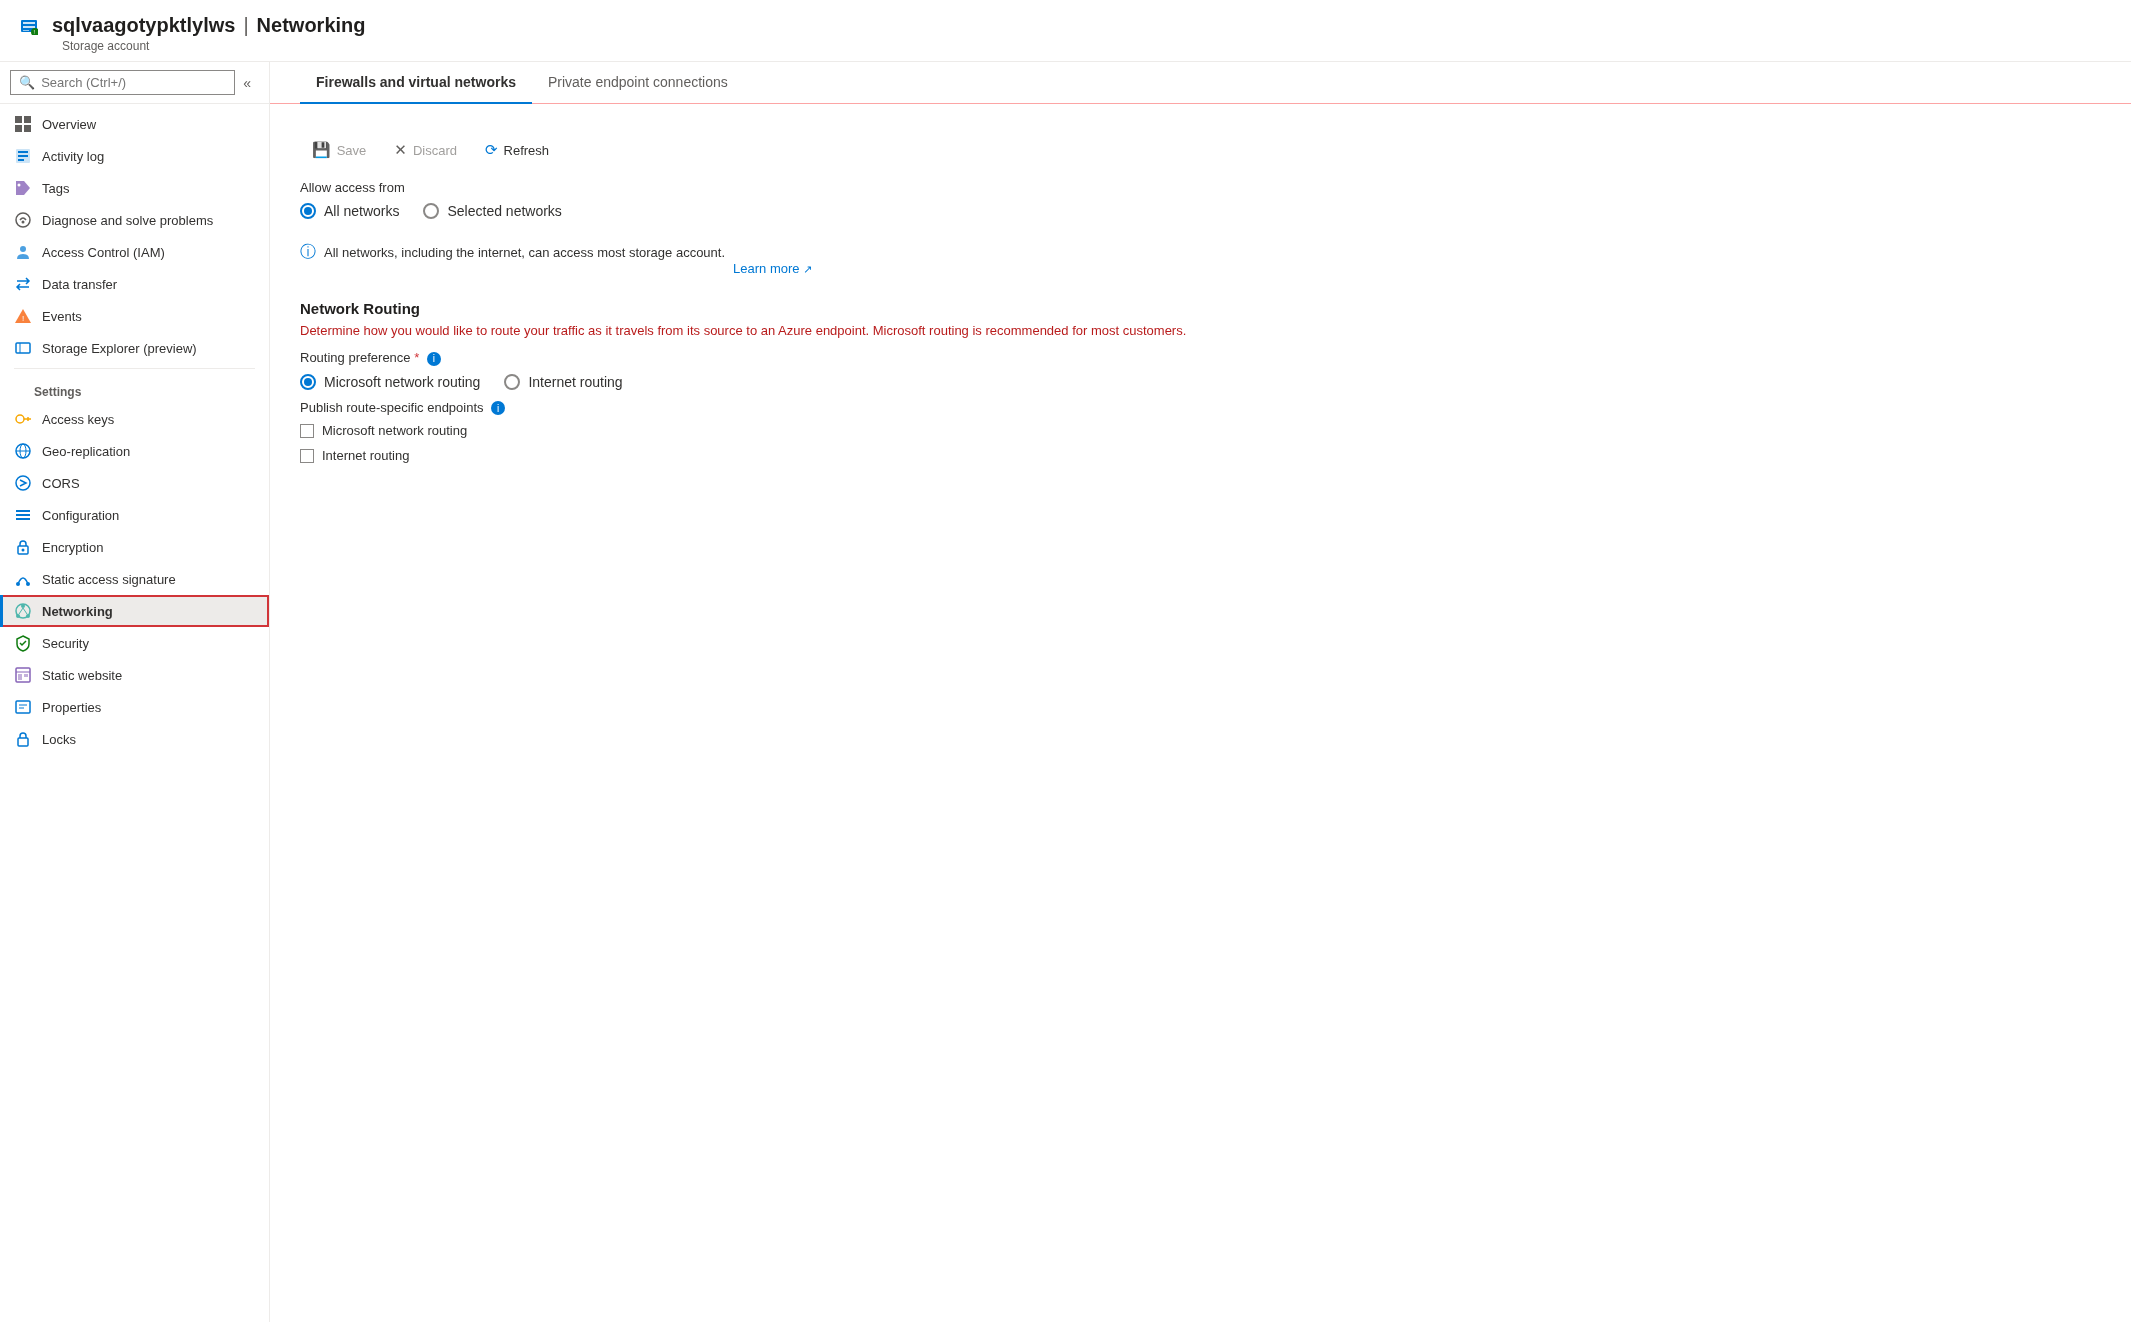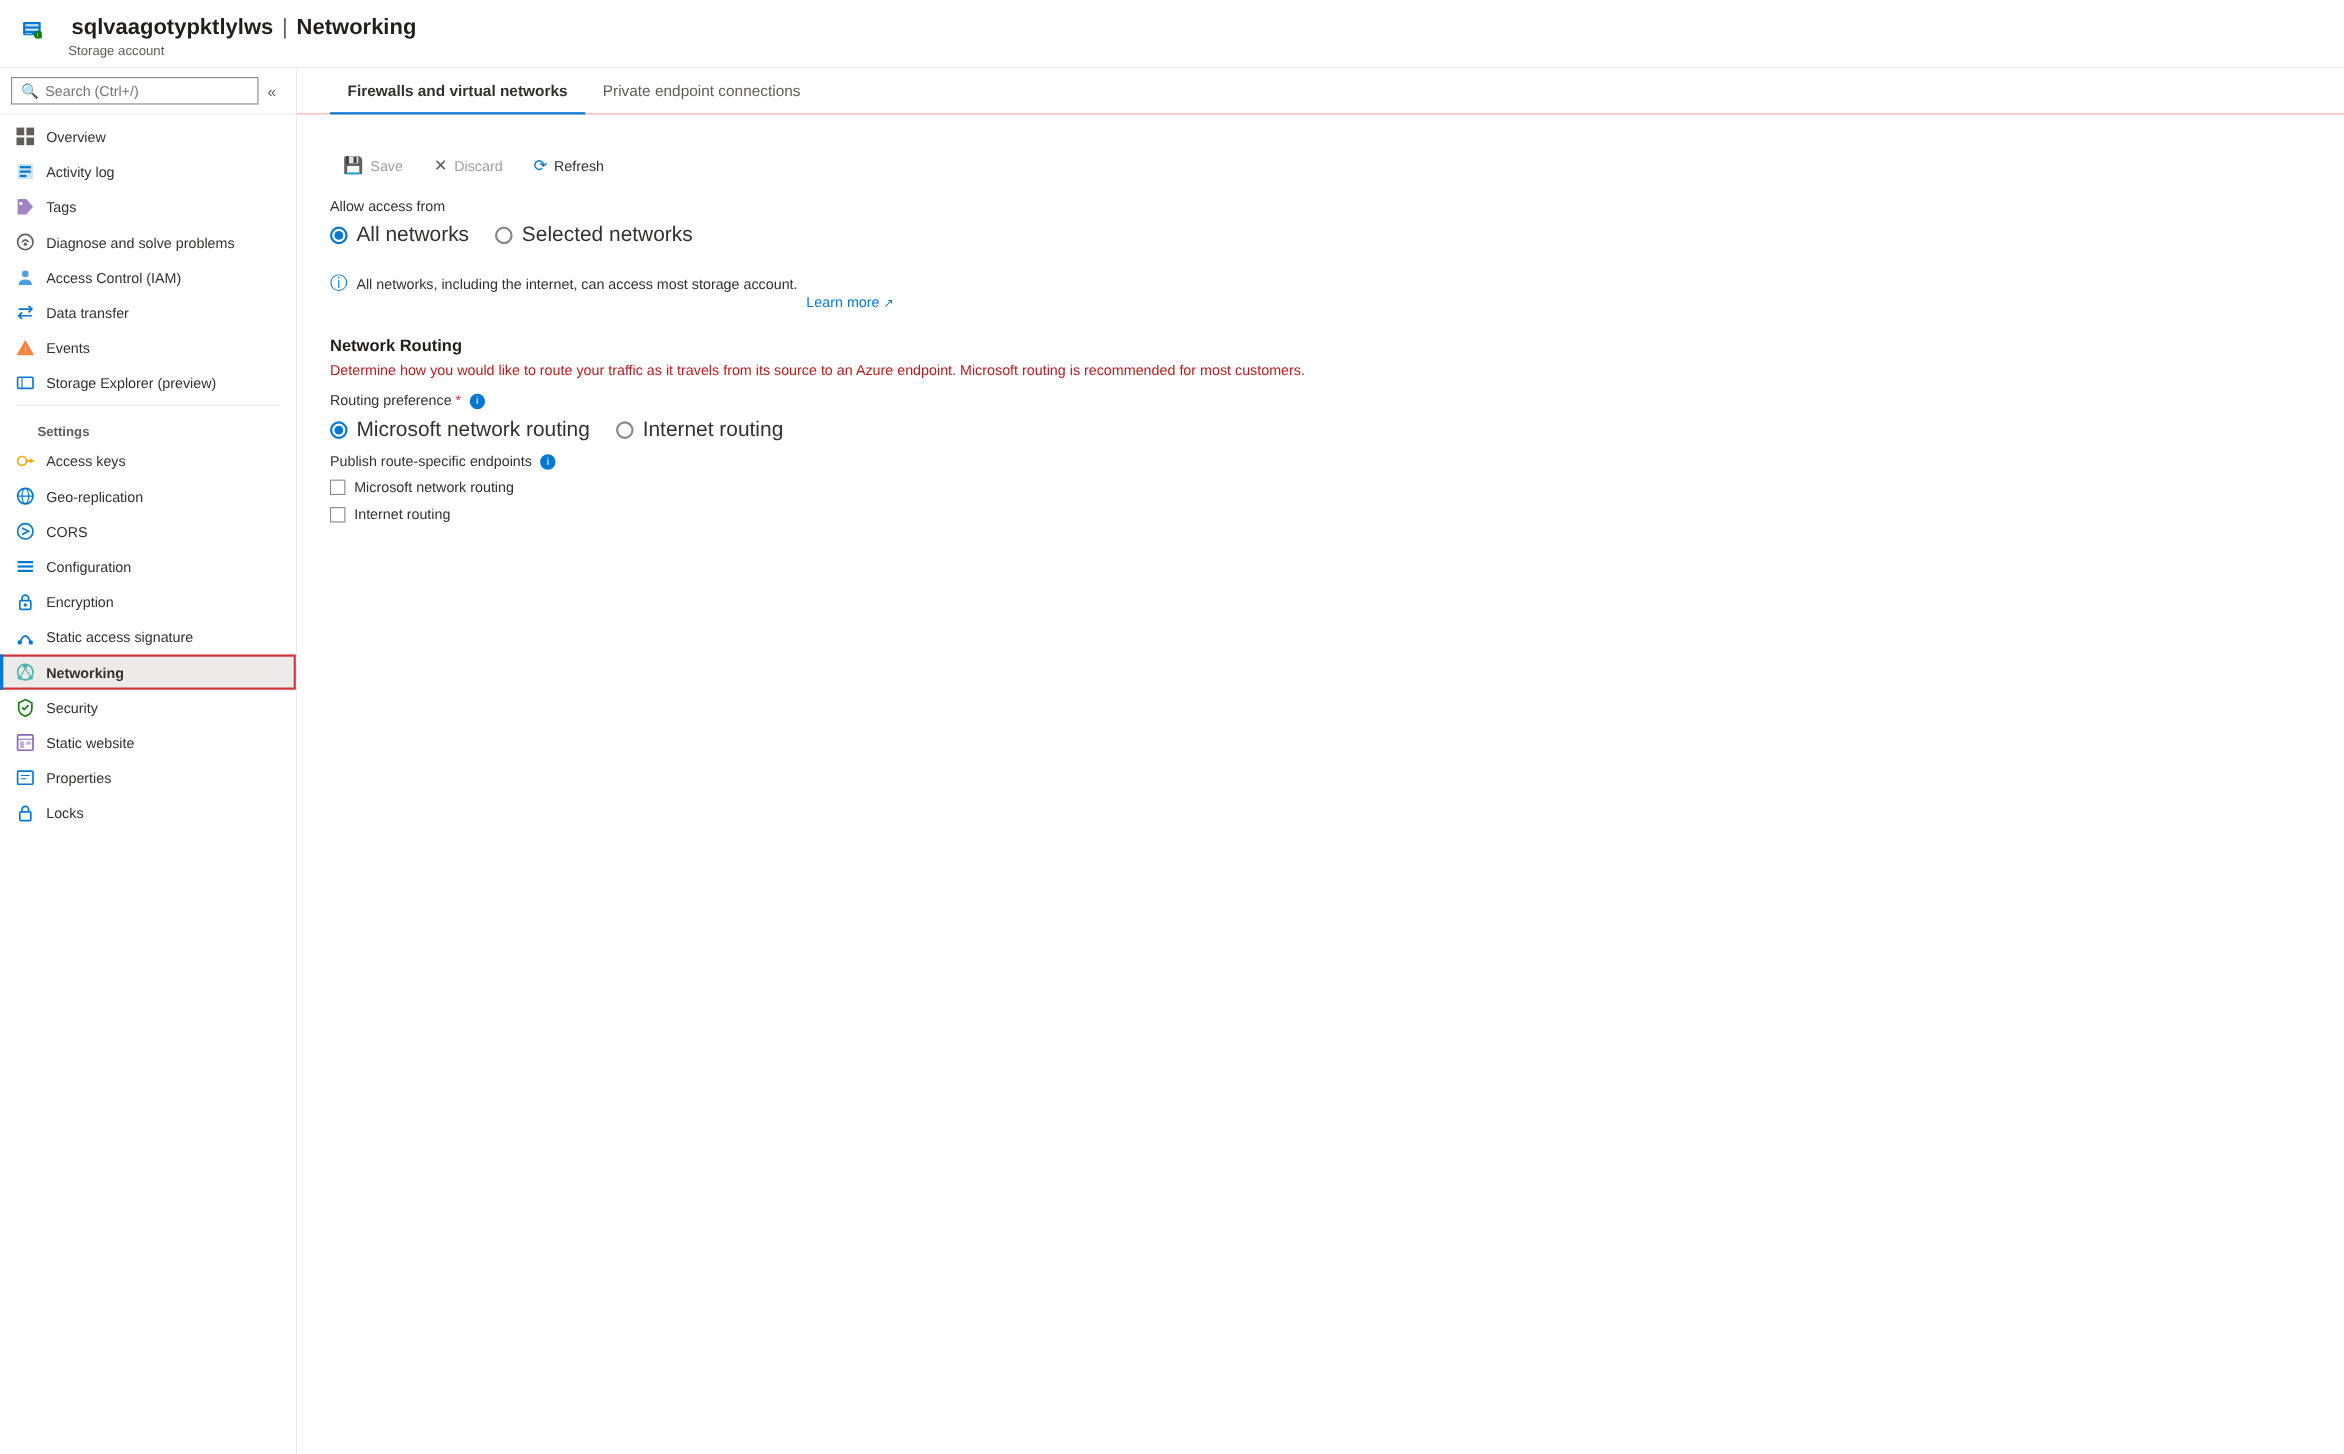--- a/index.html
+++ b/index.html
@@ -1,20 +1,20 @@
 <!DOCTYPE html>
 <html><head>
   <meta charset="utf-8">
   <style>
     * { box-sizing: border-box; margin: 0; padding: 0; }
     body { font-family: 'Segoe UI', sans-serif; font-size: 13px; color: #323130; background: #fff; display: flex; flex-direction: column; height: 100vh; overflow: hidden; }
 
     
     .header { padding: 14px 20px 8px 20px; border-bottom: 1px solid #edebe9; }
-    .header-title { display: flex; align-items: center; gap: 27px; }
+    .header-title { display: flex; align-items: center; gap: 14px; }
     .header-icon { width: 32px; height: 32px; }
     .title-text h1 { font-size: 20px; font-weight: 600; color: #201f1e; }
 
     
     .main-layout { display: flex; flex: 1; overflow: hidden; }
 
     
     .sidebar { width: 270px; border-right: 1px solid #edebe9; display: flex; flex-direction: column; overflow: hidden; flex-shrink: 0; }
     .search-input-wrap { display: flex; align-items: center; border: 1px solid #8a8886; padding: 4px 8px; background: #fff; gap: 6px; }
     .search-input-wrap input { border: none; outline: none; font-size: 13px; width: 100%; color: #323130; }
@@ -49,21 +49,21 @@
     
     .section { margin-bottom: 24px; }
     .section-title { font-size: 15px; font-weight: 600; color: #201f1e; margin-bottom: 6px; }
     .section-desc { font-size: 13px; color: #b91c1c; margin-bottom: 12px; }
 
     
     .field-label { font-size: 13px; color: #323130; margin-bottom: 8px; }
     .required { color: #d13438; }
     .info-icon { display: inline-flex; align-items: center; justify-content: center; width: 14px; height: 14px; background: #0078d4; color: #fff; border-radius: 50%; font-size: 10px; cursor: pointer; margin-left: 4px; vertical-align: middle; }
     .radio-group { display: flex; gap: 24px; align-items: center; flex-wrap: wrap; }
-    .radio-option { display: flex; align-items: center; gap: 8px; cursor: pointer; font-size: 19px; }
+    .radio-option { display: flex; align-items: center; gap: 8px; cursor: pointer; font-size: 14px; }
     .radio-circle { width: 16px; height: 16px; border-radius: 50%; border: 2px solid #8a8886; display: flex; align-items: center; justify-content: center; flex-shrink: 0; }
     .radio-circle.checked { border-color: #0078d4; }
     .radio-circle.checked::after { content: ''; width: 8px; height: 8px; background: #0078d4; border-radius: 50%; }
     .radio-circle.unchecked { border-color: #8a8886; }
 
     
     .info-bar { display: flex; align-items: center; gap: 8px; font-size: 13px; color: #323130; margin: 10px 0; }
     .info-bar .info-circle { color: #0078d4; font-size: 16px; }
     .info-bar a { color: #0078d4; text-decoration: none; margin-top: 32px; }
 

